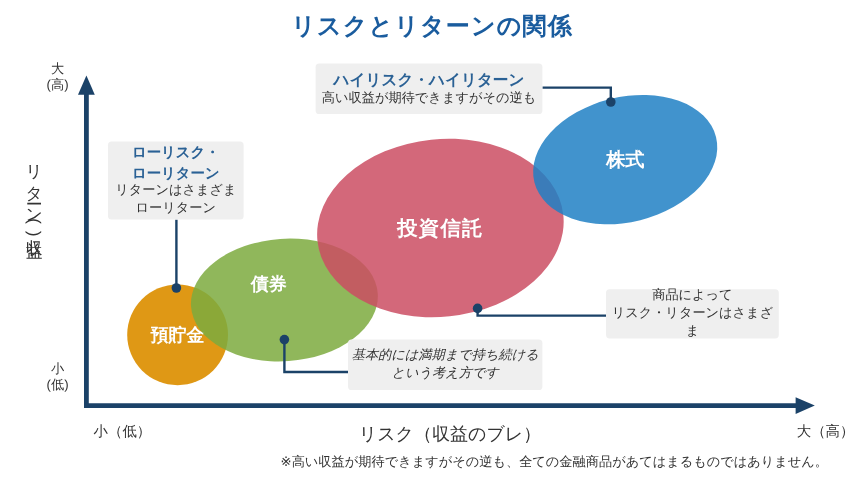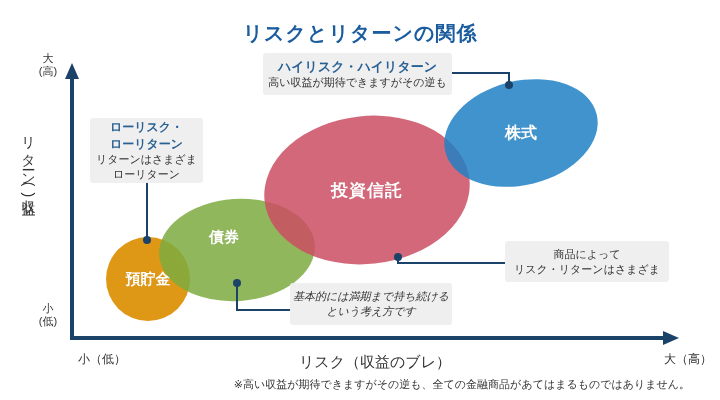--- a/index.html
+++ b/index.html
@@ -3,21 +3,21 @@
 <meta charset="utf-8">
 <style>
   * { margin: 0; padding: 0; box-sizing: border-box; }
   html, body { background: #fff; }
   body { font-family: "Liberation Sans", "DejaVu Sans", sans-serif; }
   .stage {
     position: relative; width: 720px; height: 400px;
     background: #fff; overflow: hidden;
   }
   .title {
-    position: absolute; left: 0; top: 20px; width: 720px;
+    position: absolute; left: 0; top: 8px; width: 720px;
     text-align: center; font-size: 20px; font-weight: bold;
     color: #1A5C9E; letter-spacing: 1px;
   }
   
   .y-end-label {
     position: absolute; width: 40px; text-align: center;
     font-size: 11px; color: #333; line-height: 1.2; white-space: pre-line;
   }
   .y-end-top { left: 28px; top: 52px; }
   .y-end-bottom { left: 28px; top: 302px; }
@@ -70,21 +70,21 @@
     text-align: center; line-height: 1.35;
   }
   .callout .head { color: #2A6195; font-weight: bold; }
   .callout .body { color: #333; }
   .callout-low { left: 90px; top: 118px; width: 113px; height: 65px; }
   .callout-low .head { font-size: 12px; }
   .callout-low .body { font-size: 11px; }
   .callout-high { left: 263px; top: 53px; width: 189px; height: 42px; }
   .callout-high .head { font-size: 13px; }
   .callout-high .body { font-size: 11px; }
-  .callout-products { left: 505px; top: 241px; width: 164px; height: 41px; }
+  .callout-products { left: 505px; top: 241px; width: 144px; height: 41px; }
   .callout-products .body { font-size: 11px; }
   .callout-hold { left: 290px; top: 283px; width: 162px; height: 42px; }
   .callout-hold .body { font-size: 11px; font-style: italic; }
   
   .overlay {
     position: absolute; left: 0; top: 0; width: 720px; height: 400px;
     pointer-events: none;
   }
   .footnote {
     position: absolute; right: 30px; top: 377px;

